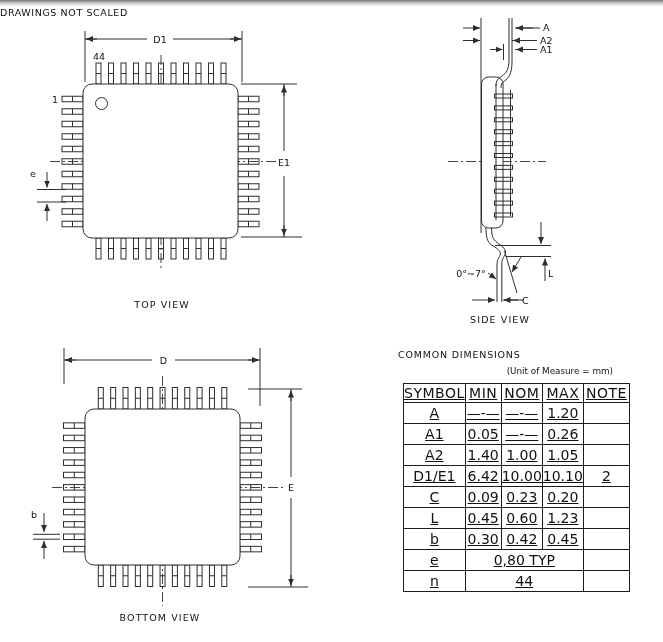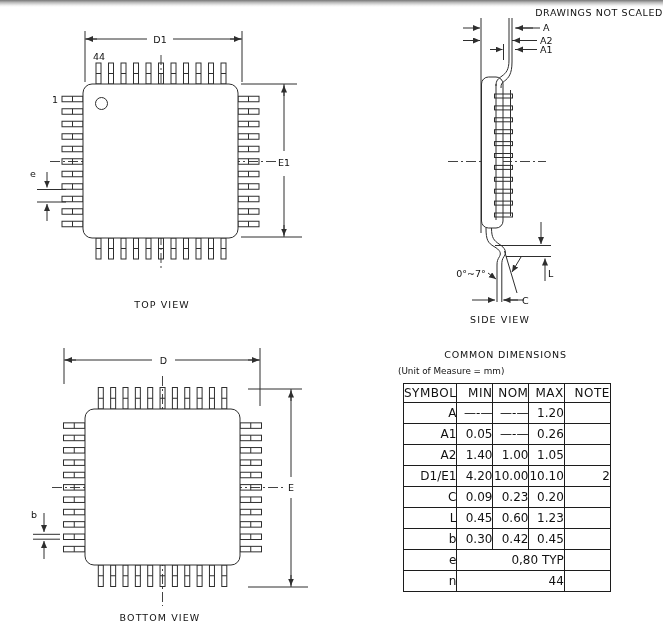--- a/index.html
+++ b/index.html
@@ -1,35 +1,35 @@
 <!DOCTYPE html>
 <html><head>
 <meta charset="utf-8">
 <style>
   * { margin:0; padding:0; box-sizing:border-box; }
   body { background:#fff; font-family:"DejaVu Sans","Liberation Sans",sans-serif; }
   .page { position:relative; width:663px; height:642px; background:#fff; overflow:hidden; }
   .topbar { position:absolute; left:0; top:0; width:663px; height:7px;
             background:linear-gradient(to bottom,#777 0%,#b9b9b9 35%,#eee 75%,#fff 100%); }
-  .doc-title { position:absolute; left:0; top:7px; width:663px; text-align:right;
+  .doc-title { position:absolute; left:0; top:7px; width:663px; text-align:left;
                font-size:9.5px; letter-spacing:.6px; color:#111; }
   svg text { font-family:"DejaVu Sans","Liberation Sans",sans-serif; fill:#111; }
   .lbl { font-size:9.5px; }
   .cap { font-size:9.5px; letter-spacing:1.1px; }
   .ln, .ar { stroke:#2e2e2e; stroke-width:1; fill:none; }
   .fw { fill:#fff; }
   .cl { stroke:#2e2e2e; stroke-width:.9; fill:none; stroke-dasharray:10 3 2 3; }
-  .tbl-title { position:absolute; left:398px; top:349px; width:215px; text-align:center;
+  .tbl-title { position:absolute; left:398px; top:349px; width:215px; text-align:left;
                font-size:9.5px; letter-spacing:.8px; color:#111; }
-  .tbl-sub { position:absolute; left:398px; top:366px; width:215px; text-align:left;
+  .tbl-sub { position:absolute; left:398px; top:366px; width:215px; text-align:right;
              font-size:8.8px; color:#111; }
   table.dims { position:absolute; left:403px; top:383px; border-collapse:collapse;
                border:1.5px solid #1c1c1c; table-layout:fixed; }
-  table.dims th, table.dims td { border:1px solid #1c1c1c; text-align:right;
-               font-size:12px; font-weight:normal; color:#111; padding:0; height:21px; }
+  table.dims th, table.dims td { border:1px solid #1c1c1c; text-align:center;
+               font-size:14px; font-weight:normal; color:#111; padding:0; height:21px;text-decoration:underline; }
   table.dims th { height:19px; letter-spacing:.5px; }
 </style>
 </head>
 <body>
 
 <div class="page">
   <div class="topbar"></div>
   <div class="doc-title">DRAWINGS NOT SCALED</div>
 
   <svg width="663" height="642" viewBox="0 0 663 642" style="position:absolute;left:0;top:0;">
@@ -380,21 +380,21 @@
         </tr>
         <tr>
           <td>A2</td>
           <td>1.40</td>
           <td>1.00</td>
           <td>1.05</td>
           <td></td>
         </tr>
         <tr>
           <td>D1/E1</td>
-          <td>4.20</td>
+          <td>6.42</td>
           <td>10.00</td>
           <td>10.10</td>
           <td>2</td>
         </tr>
         <tr>
           <td>C</td>
           <td>0.09</td>
           <td>0.23</td>
           <td>0.20</td>
           <td></td>

